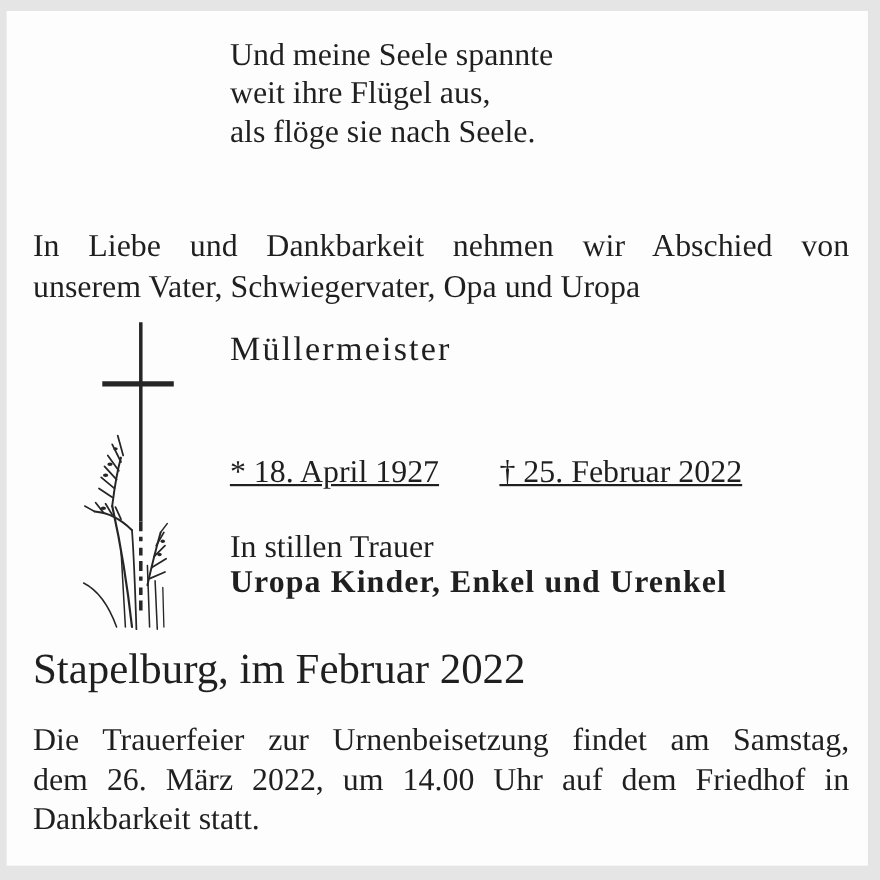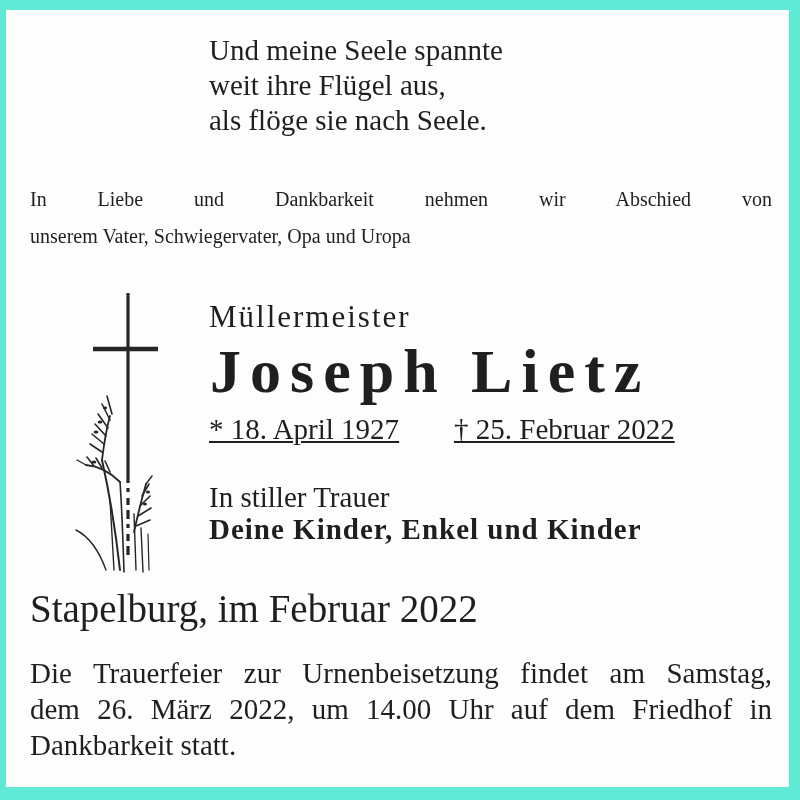--- a/index.html
+++ b/index.html
@@ -1,28 +1,28 @@
 <!DOCTYPE html>
 <html><head>
 <meta charset="utf-8">
 <style>
   html,body{margin:0;padding:0;background:#1a1a1a;}
   .stage{
-    position:relative;width:800px;height:800px;background:#5eead4;
+    position:relative;width:800px;height:800px;background:#e5e5e5;
     font-family:"Liberation Serif", serif;color:#1f1f1f;overflow:hidden;
   }
   .paper{
     position:absolute;left:6px;top:10px;right:11px;bottom:13px;
     background:#fdfdfd;
   }
   .abs{position:absolute;}
   
   .poem{left:203px;top:23px;font-size:29px;line-height:35px;white-space:nowrap;}
   
-  .farewell{left:24px;top:171px;width:742px;font-size:20px;line-height:37px;}
+  .farewell{left:24px;top:196px;width:742px;font-size:29px;line-height:37px;}
   .just{text-align:justify;text-align-last:justify;}
   
   .prof-title{left:203px;top:289px;font-size:31px;letter-spacing:2px;white-space:nowrap;text-align:center;}
   .name{left:204px;top:326px;font-size:62px;font-weight:bold;letter-spacing:9px;white-space:nowrap;}
   .dates-row{top:403px;font-size:29px;white-space:nowrap;text-decoration:underline;}
   .birth{left:203px;}
   .death{left:448px;}
   
   .mourn-intro{left:203px;top:471px;font-size:29px;white-space:nowrap;}
   .mourn-family{left:203px;top:503px;font-size:29px;font-weight:bold;letter-spacing:1px;white-space:nowrap;}
@@ -91,28 +91,27 @@
           <ellipse cx="46" cy="150" rx="2.4" ry="1.6"></ellipse>
           <ellipse cx="55" cy="126" rx="2" ry="1.4"></ellipse>
           <ellipse cx="44" cy="180" rx="2.4" ry="1.6"></ellipse>
           <ellipse cx="98" cy="210" rx="2" ry="1.6"></ellipse>
           <ellipse cx="95" cy="222" rx="2" ry="1.6"></ellipse>
         </g>
       </g>
     </svg>
 
     <div class="abs prof-title">Müllermeister</div>
-    <div class="abs name">Joseph Lietz</div>
     <div>
       <span class="abs dates-row birth">* 18. April 1927</span>
       <span class="abs dates-row death">† 25. Februar 2022</span>
     </div>
 
-    <div class="abs mourn-intro">In stiller Trauer</div>
-    <div class="abs mourn-family">Deine Kinder, Enkel und Kinder</div>
+    <div class="abs mourn-intro">In stillen Trauer</div>
+    <div class="abs mourn-family">Uropa Kinder, Enkel und Urenkel</div>
 
     <div class="abs dateline">Stapelburg, im Februar 2022</div>
 
     <div class="abs funeral">
       <div class="just">Die Trauerfeier zur Urnenbeisetzung findet am Samstag,</div>
       <div class="just">dem 26. März 2022, um 14.00 Uhr auf dem Friedhof in</div>
       <div>Dankbarkeit statt.</div>
     </div>
 
   </div>

